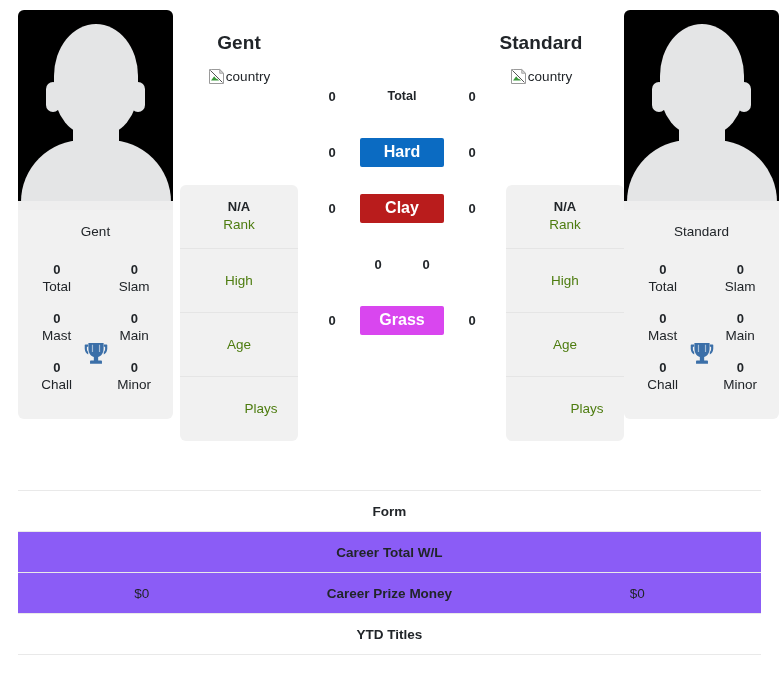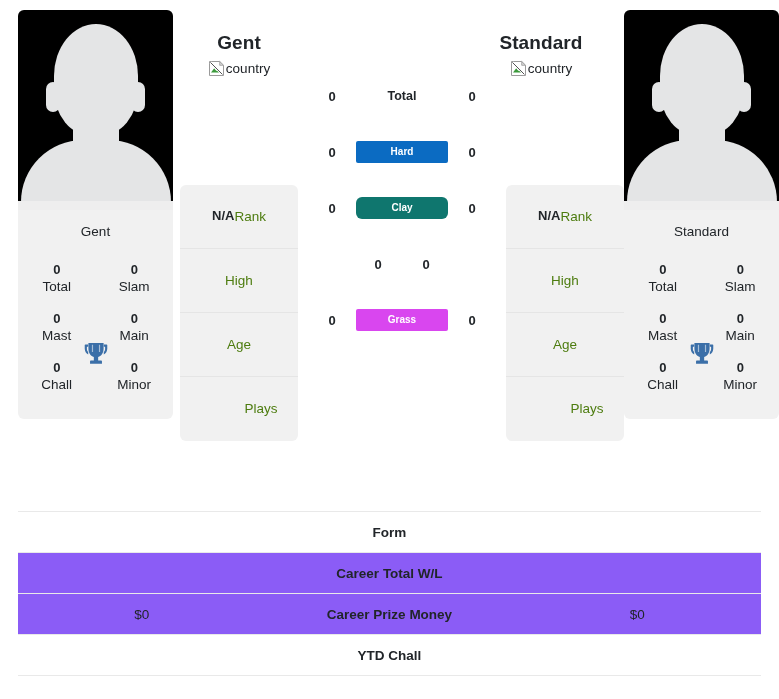--- a/index.html
+++ b/index.html
@@ -150,21 +150,21 @@
   .info-col.right { margin-left: 0; }
 
   .info-card {
     background: #f1f1f1;
     border-radius: 6px;
     overflow: hidden;
   }
   .info-row {
     height: 64px;
     display: flex;
-    flex-direction: row;
+    flex-direction: column;
     align-items: center;
     justify-content: center;
     border-bottom: 1px solid #e5e5e5;
     text-align: center;
   }
   .info-row:last-child { border-bottom: none; margin-left: 44px; }
   .info-top {
     font-size: 13px;
     font-weight: bold;
     line-height: 1.3;
@@ -203,33 +203,33 @@
     align-items: center;
     justify-content: center;
   }
   .surf-label-plain {
     font-size: 12.5px;
     font-weight: bold;
     color: #212529;
   }
   .surf-badge {
     display: block;
-    width: 92px;
+    width: 84px;
     text-align: center;
     padding: 5px 0 6px 0;
-    font-size: 10px;
+    font-size: 16px;
     font-weight: bold;
     color: #ffffff;
     border-radius: 2px;
   }
 
   
   .country-wrap {
     text-align: center;
-    margin-top: 6px;
+    margin-top: 14px;
     font-size: 13.5px;
     color: #212529;
     white-space: nowrap;
   }
   .broken-img {
     display: inline-block;
     vertical-align: -4px;
     width: 17px;
     height: 17px;
     margin-right: 1px;
@@ -241,21 +241,21 @@
     color: #212529;
     margin-top: 22px;
     letter-spacing: .1px;
   }
 
   
   .table-wrap {
     position: absolute;
     left: 18px;
     right: 18px;
-    top: 511px;
+    top: 490px;
   }
   table.cmp {
     width: 100%;
     border-collapse: collapse;
     table-layout: fixed;
   }
   table.cmp tr { height: 41px; }
   table.cmp tr.striped { background: #8b5cf6; }
   table.cmp td {
     text-align: center;
@@ -373,21 +373,21 @@
       <div class="surf-row">
         <div class="surf-num">0</div>
         <div class="surf-mid">
           <span class="surf-badge" style="background-color: rgb(11, 107, 194);">Hard</span>
         </div>
         <div class="surf-num">0</div>
       </div>
       <div class="surf-row">
         <div class="surf-num">0</div>
         <div class="surf-mid">
-          <span class="surf-badge" style="background-color: #0f766e; border-radius: 6px;">Clay</span>
+          <span class="surf-badge" style="background-color: #b91c1c;">Clay</span>
         </div>
         <div class="surf-num">0</div>
       </div>
       <div class="surf-row">
         <div class="surf-num">0</div>
         <div class="surf-num">0</div>
       </div>
       <div class="surf-row">
         <div class="surf-num">0</div>
         <div class="surf-mid">
@@ -495,20 +495,20 @@
           <td class="mid">Career Total W/L</td>
           <td class="side"></td>
         </tr>
         <tr class="striped">
           <td class="side">$0</td>
           <td class="mid">Career Prize Money</td>
           <td class="side">$0</td>
         </tr>
         <tr>
           <td class="side"></td>
-          <td class="mid">YTD Chall</td>
+          <td class="mid">YTD Titles</td>
           <td class="side"></td>
         </tr>
       </tbody>
     </table>
   </div>
 
 </div>
 
 </body></html>

